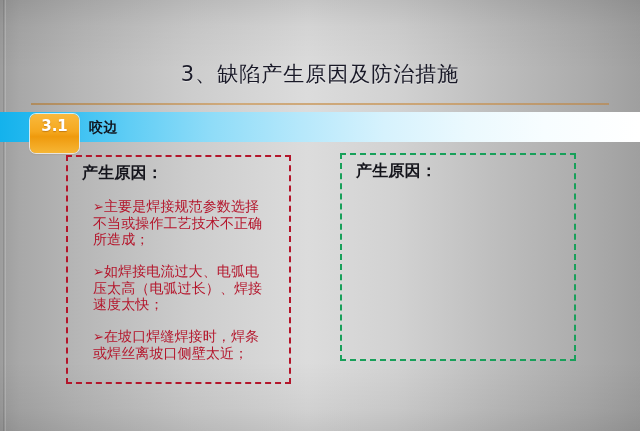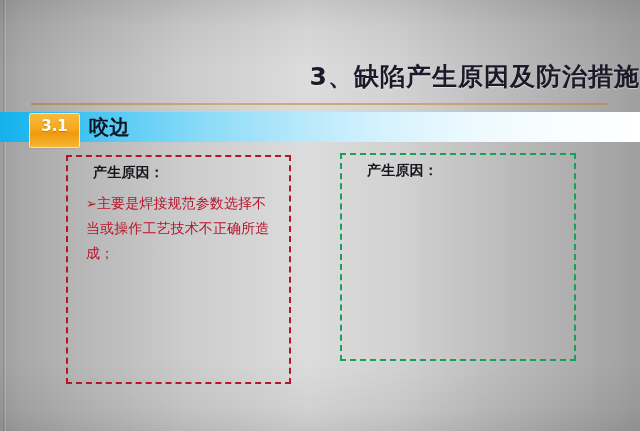--- a/index.html
+++ b/index.html
@@ -49,23 +49,23 @@
   }
   .edge-seam.s1 { left: 3px; }
   .edge-seam.s2 { left: 5px; background: rgba(255,255,255,0.18); }
 
   
   .slide-title {
     position: absolute;
     left: 0;
     right: 0;
     top: 60px;
-    text-align: right;
-    font-size: 25px;
-    font-weight: bold;
+    text-align: center;
+    font-size: 21px;
+    font-weight: normal;
     color: #1a1a28;
     letter-spacing: 1px;
     text-shadow: 0 1px 1px rgba(255,255,255,0.45);
     white-space: nowrap;
   }
 
   .title-rule {
     position: absolute;
     left: 31px;
     width: 578px;
@@ -92,37 +92,37 @@
       #ebf9fe 73%,
       #f7fdff 85%,
       #ffffff 100%);
   }
 
   .section-badge {
     position: absolute;
     left: 30px;
     top: 114px;
     width: 49px;
-    height: 33px;
-    border-radius: 1px;
+    height: 39px;
+    border-radius: 6px;
     background: linear-gradient(to bottom, #f9b93c 0%, #f5a81f 45%, #ef9a0d 58%, #f6b635 100%);
     box-shadow: 0 0 0 1px rgba(255,255,255,0.75), 0 1px 2px rgba(120,70,0,0.35);
     color: #ffffff;
     font-size: 15px;
     font-weight: bold;
     line-height: 25px;
     text-align: center;
     text-shadow: 0 1px 1px rgba(150,80,0,0.5);
   }
 
   .section-title {
     position: absolute;
     left: 89px;
     top: 115px;
-    font-size: 20px;
+    font-size: 14px;
     font-weight: bold;
     color: #10161f;
     line-height: 24px;
     letter-spacing: 0.5px;
   }
 
   
   .content-box {
     position: absolute;
     box-sizing: border-box;
@@ -140,38 +140,38 @@
 
   .box-measure {
     left: 340px;
     top: 153px;
     width: 236px;
     height: 208px;
     border: 2px dashed #18a05a;
   }
 
   .box-heading {
-    font-size: 14px;
+    font-size: 16px;
     font-weight: bold;
     color: #15151c;
     line-height: 19px;
-    margin: 0 0 1px 16px;
+    margin: 0 0 1px 5px;
     letter-spacing: 0.2px;
   }
 
   .box-list {
     margin: 0;
     padding: 0;
     list-style: none;
   }
 
   .box-list li {
     font-size: 14px;
-    line-height: 25px;
-    margin: 9px;
+    line-height: 16px;
+    margin: 16px;
     padding: 0;
     text-indent: 0;
     letter-spacing: 0.1px;
   }
 
   .box-cause .box-list li { color: #b4152b; }
   .box-measure .box-list li { color: #1d9b5e; }
 
   .arrow {
     font-size: 13px;
@@ -193,20 +193,22 @@
   <div class="section-banner"></div>
 
   <div class="section-badge">3.1</div>
 
   <div class="section-title">咬边</div>
 
   <div class="content-box box-cause">
     <div class="box-heading">产生原因：</div>
     <ul class="box-list">
       <li><span class="arrow">➢</span><span>主要是焊接规范参数选择不当或操作工艺技术不正确所造成；</span></li>
+      <li><span class="arrow">➢</span><span>如焊接电流过大、电弧电压太高（电弧过长）、焊接速度太快；</span></li>
+      <li><span class="arrow">➢</span><span>在坡口焊缝焊接时，焊条或焊丝离坡口侧壁太近；</span></li>
     </ul>
   </div>
 
   <div class="content-box box-measure">
     <div class="box-heading">产生原因：</div>
   </div>
 
 </div>
 
 </body></html>

